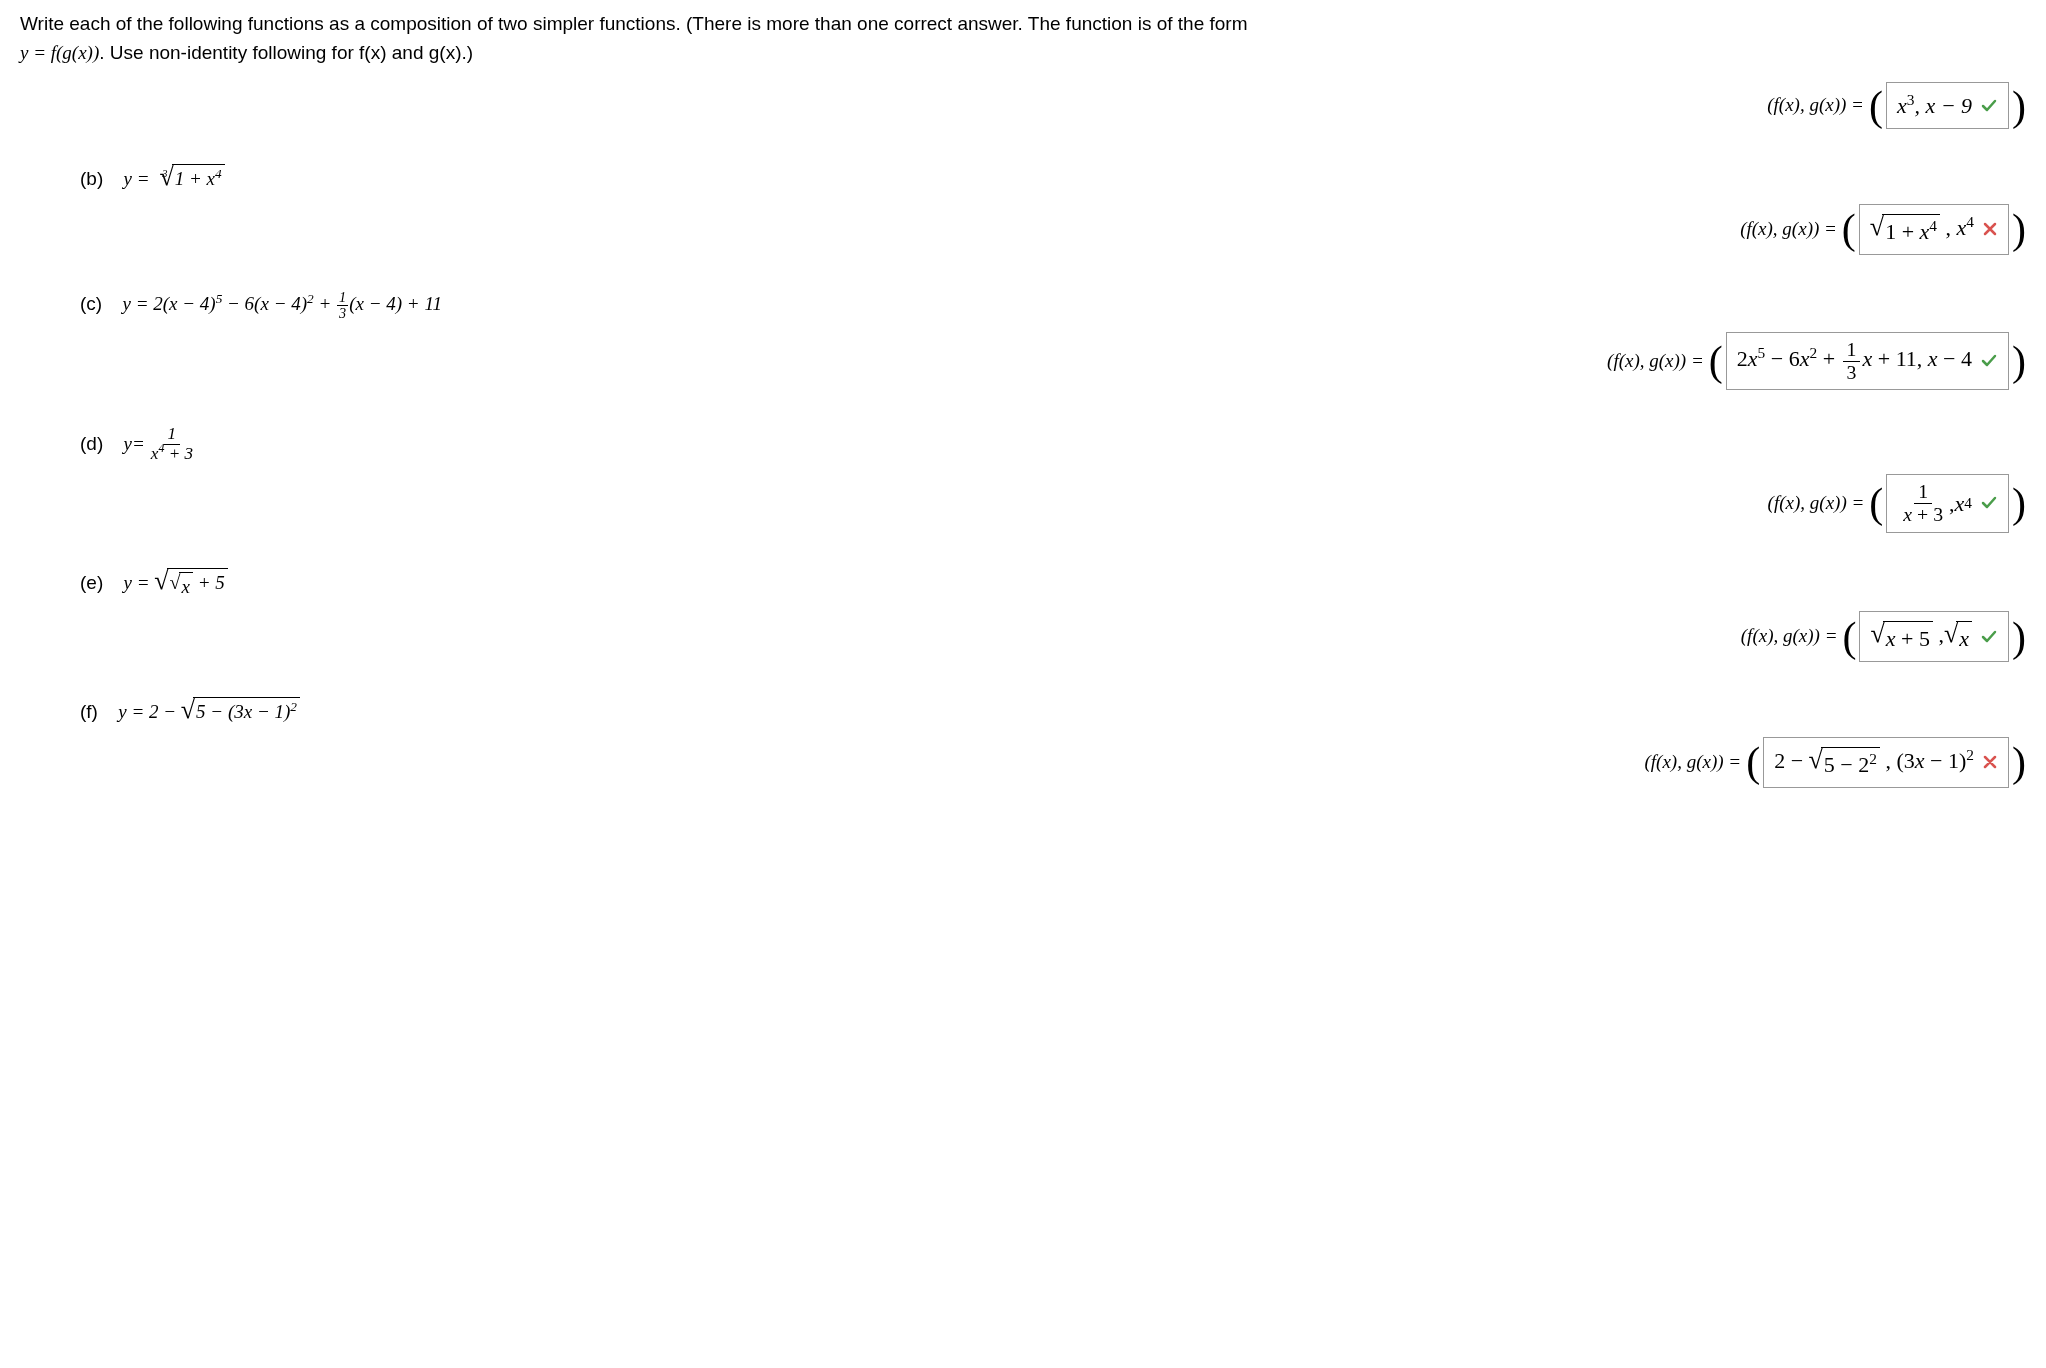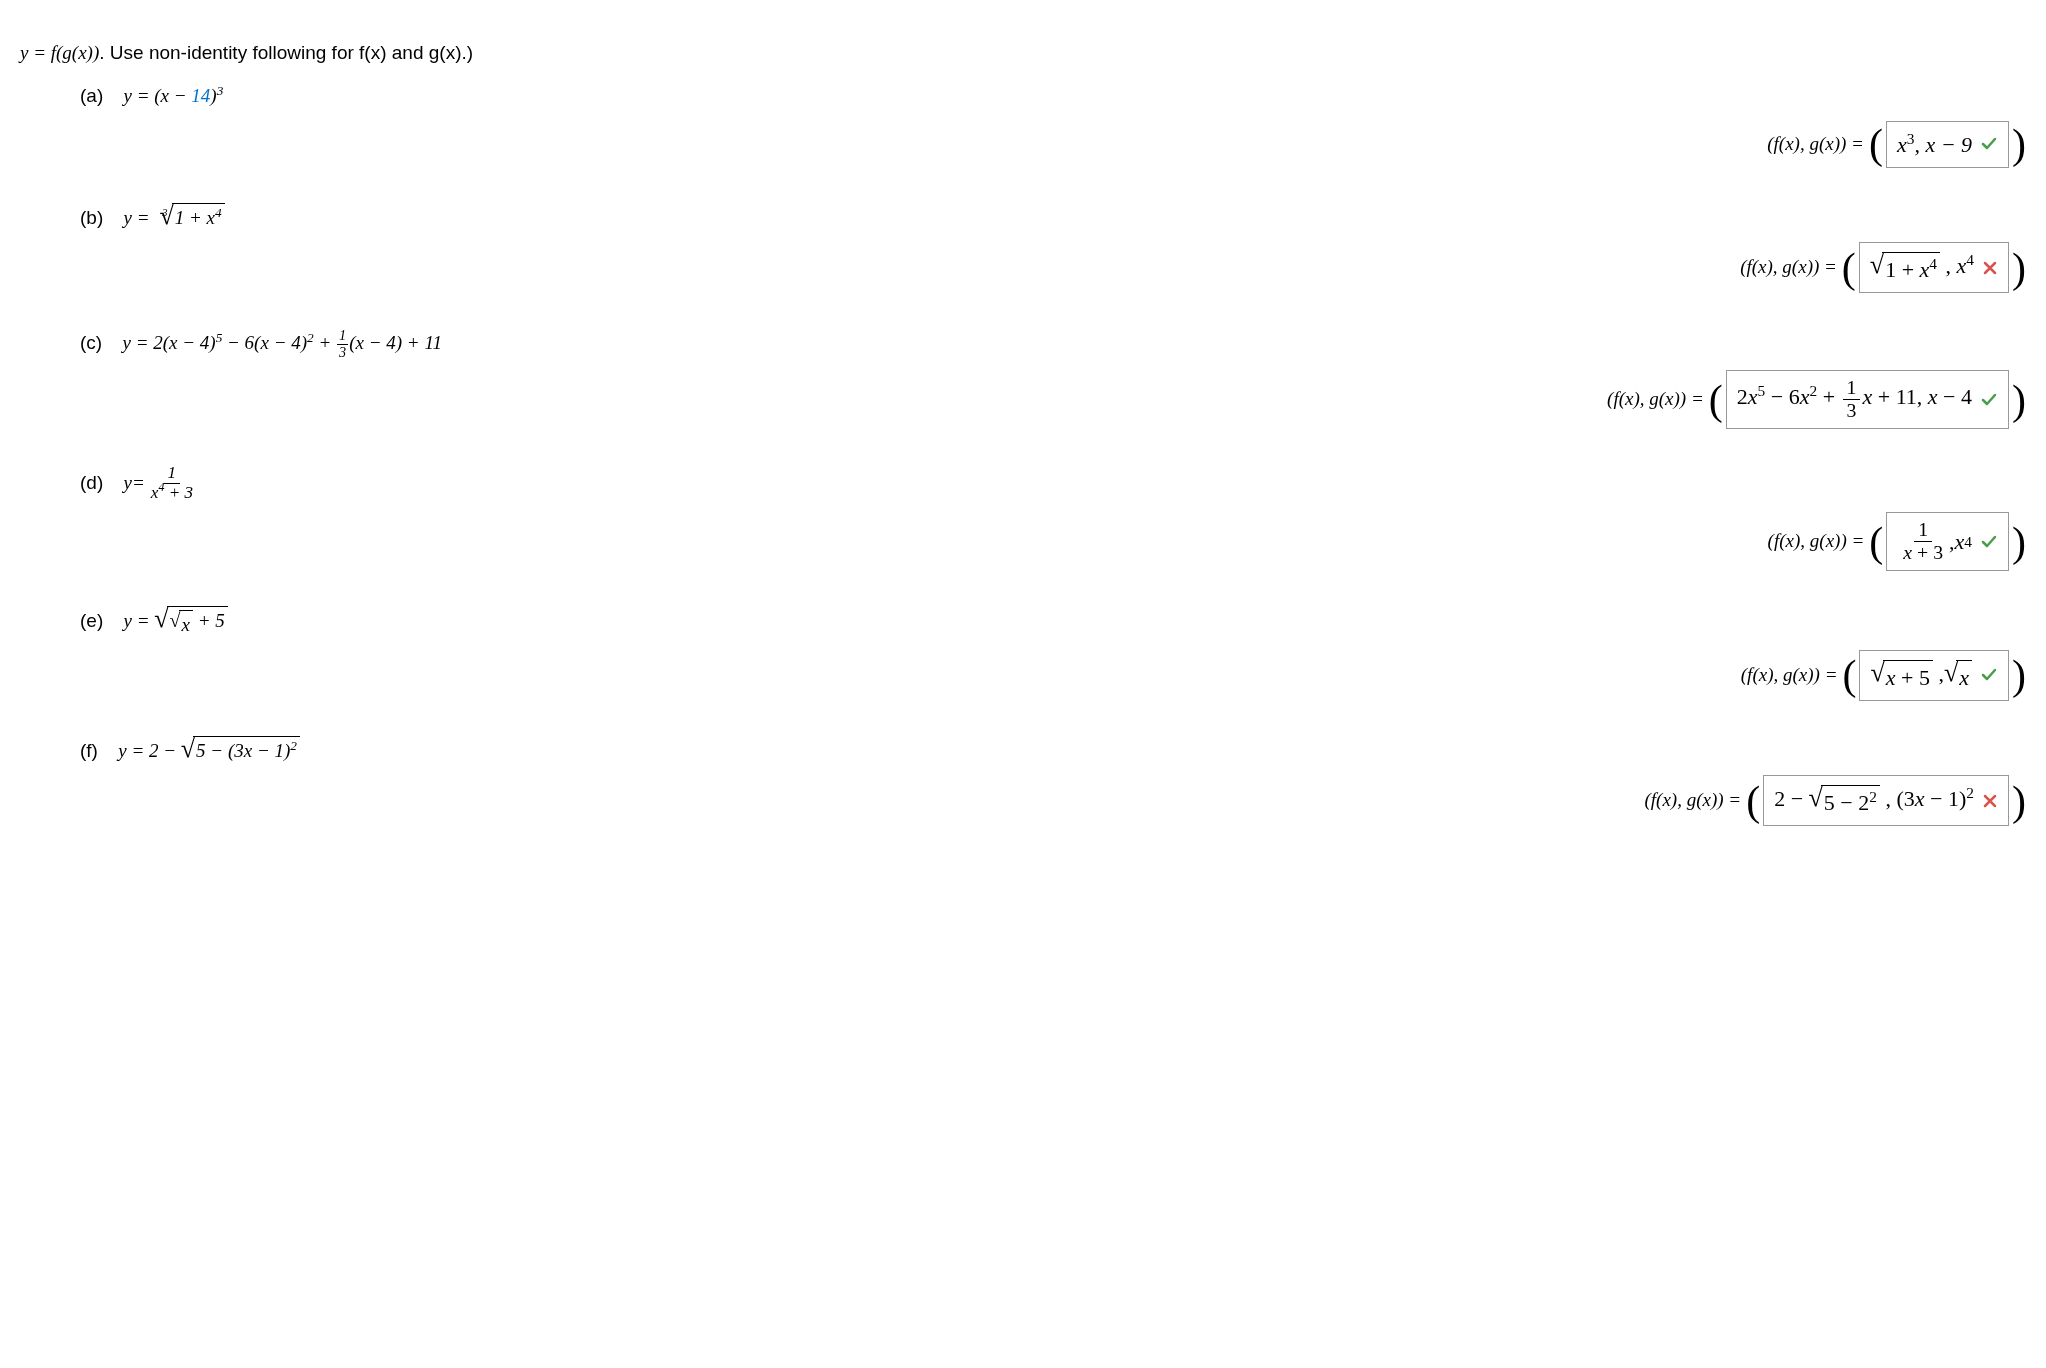--- a/index.html
+++ b/index.html
@@ -124,29 +124,25 @@
     left: 8px;
   }
   .blue-num {
     color: #0073cf;
   }
 </style>
 </head>
 <body>
 
 <div class="instructions">
-  <br>
+  <span>Write each of the following functions as a composition of two simpler functions. (There is more than one correct answer. The function is of the form</span><br>
   <span class="math">y = f(g(x))</span><span>. Use non-identity following for f(x) and g(x).)</span>
 </div>
 
 <div class="problem">
-  <div class="question-line">
-    <span class="part-label">(a)</span>
-    <span class="math"><span>y = (x − </span><span class="blue-num">14</span>)<sup>3</sup></span>
-  </div>
   <div class="answer-line">
     <span class="answer-label math">(<span style="font-style:italic">f</span>(<span style="font-style:italic">x</span>), <span style="font-style:italic">g</span>(<span style="font-style:italic">x</span>)) = </span>
     <span class="paren">(</span>
     <span class="answer-box">
       <span class="math-expr"><span style="font-style:italic">x</span><sup>3</sup><span style="font-style:italic">, x − 9</span></span>
       <span class="check-icon">
         <svg width="18" height="18" viewBox="0 0 18 18">
             <path d="M3 9 L7 13 L15 4" stroke="#4a9d4a" stroke-width="2.5" fill="none" stroke-linecap="round" stroke-linejoin="round"></path>
           </svg>
       </span>

